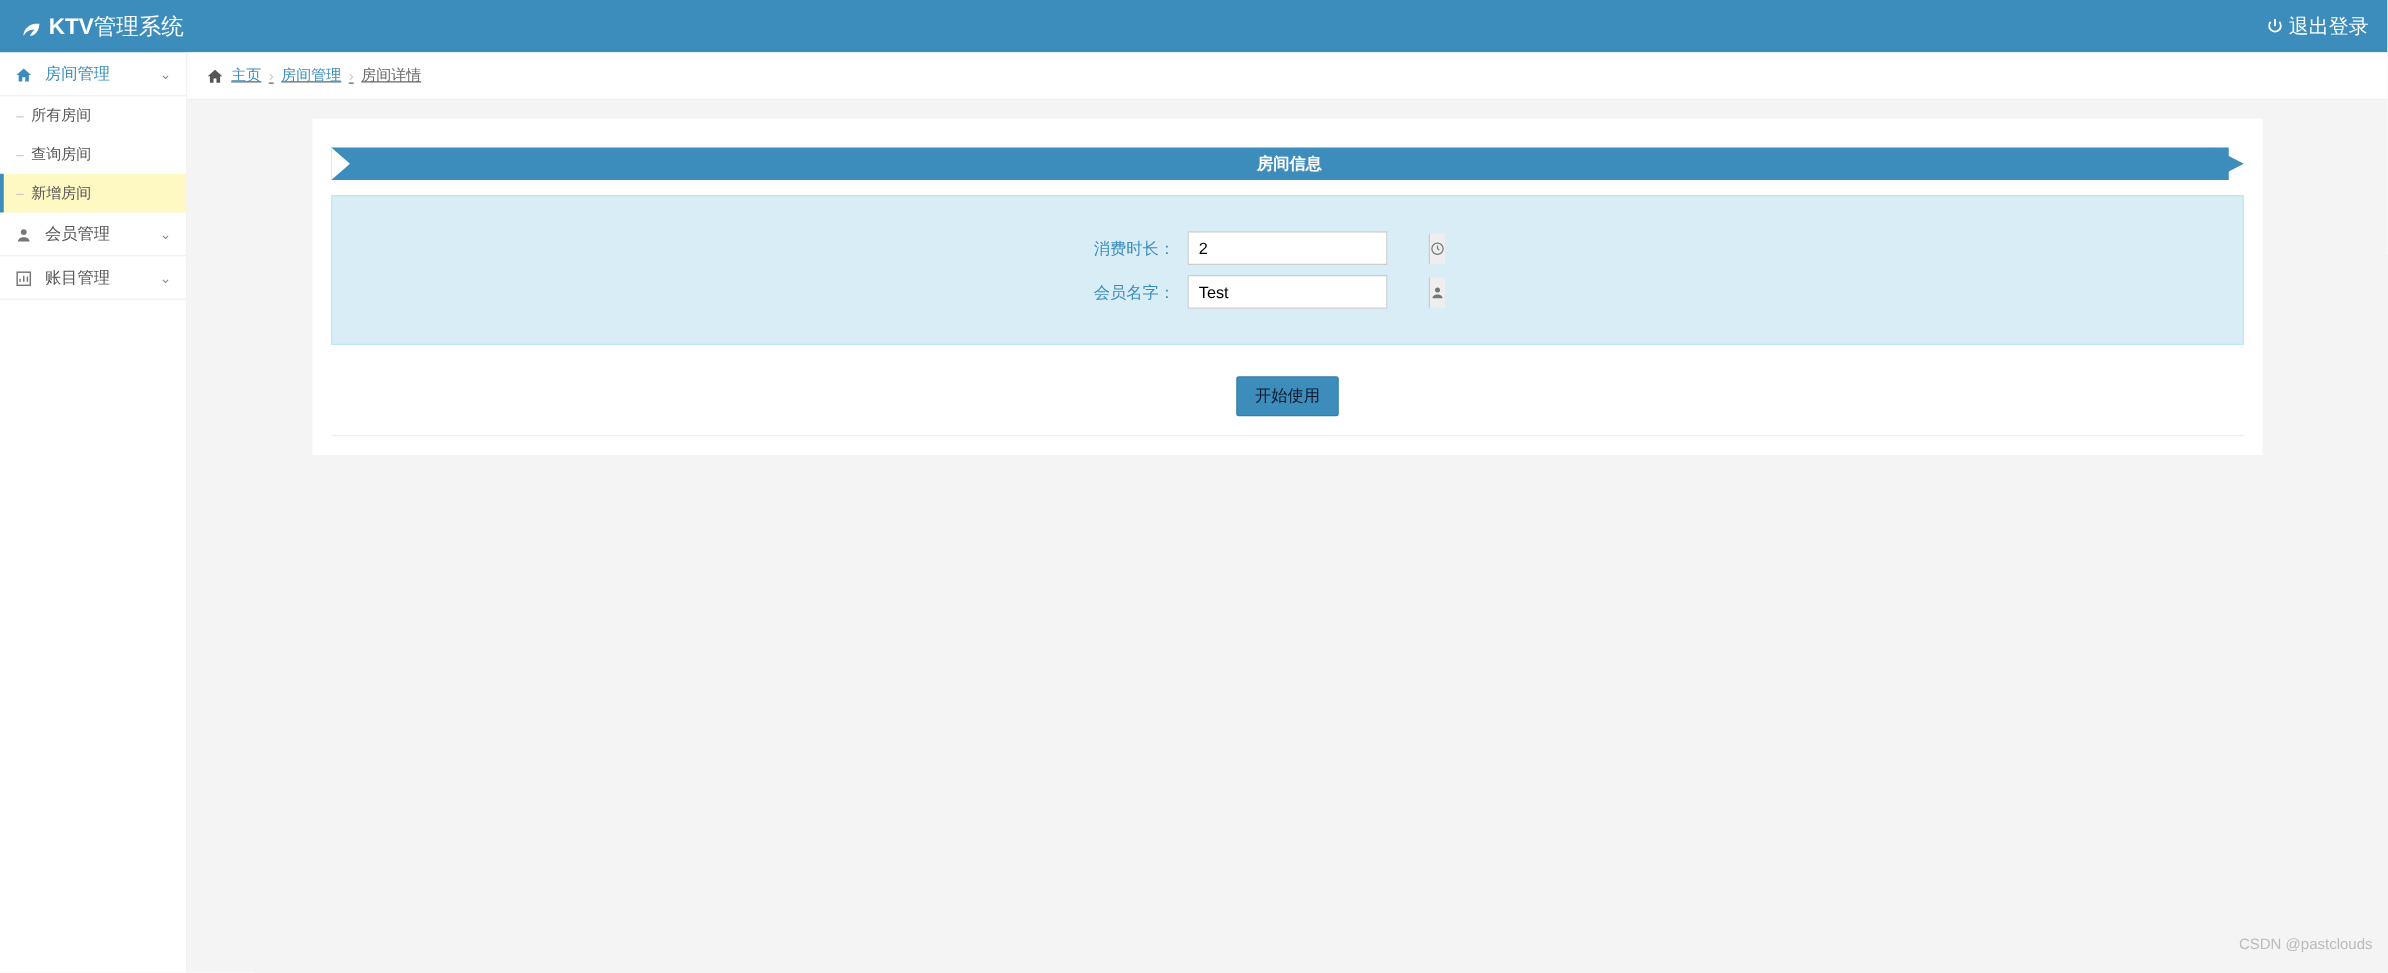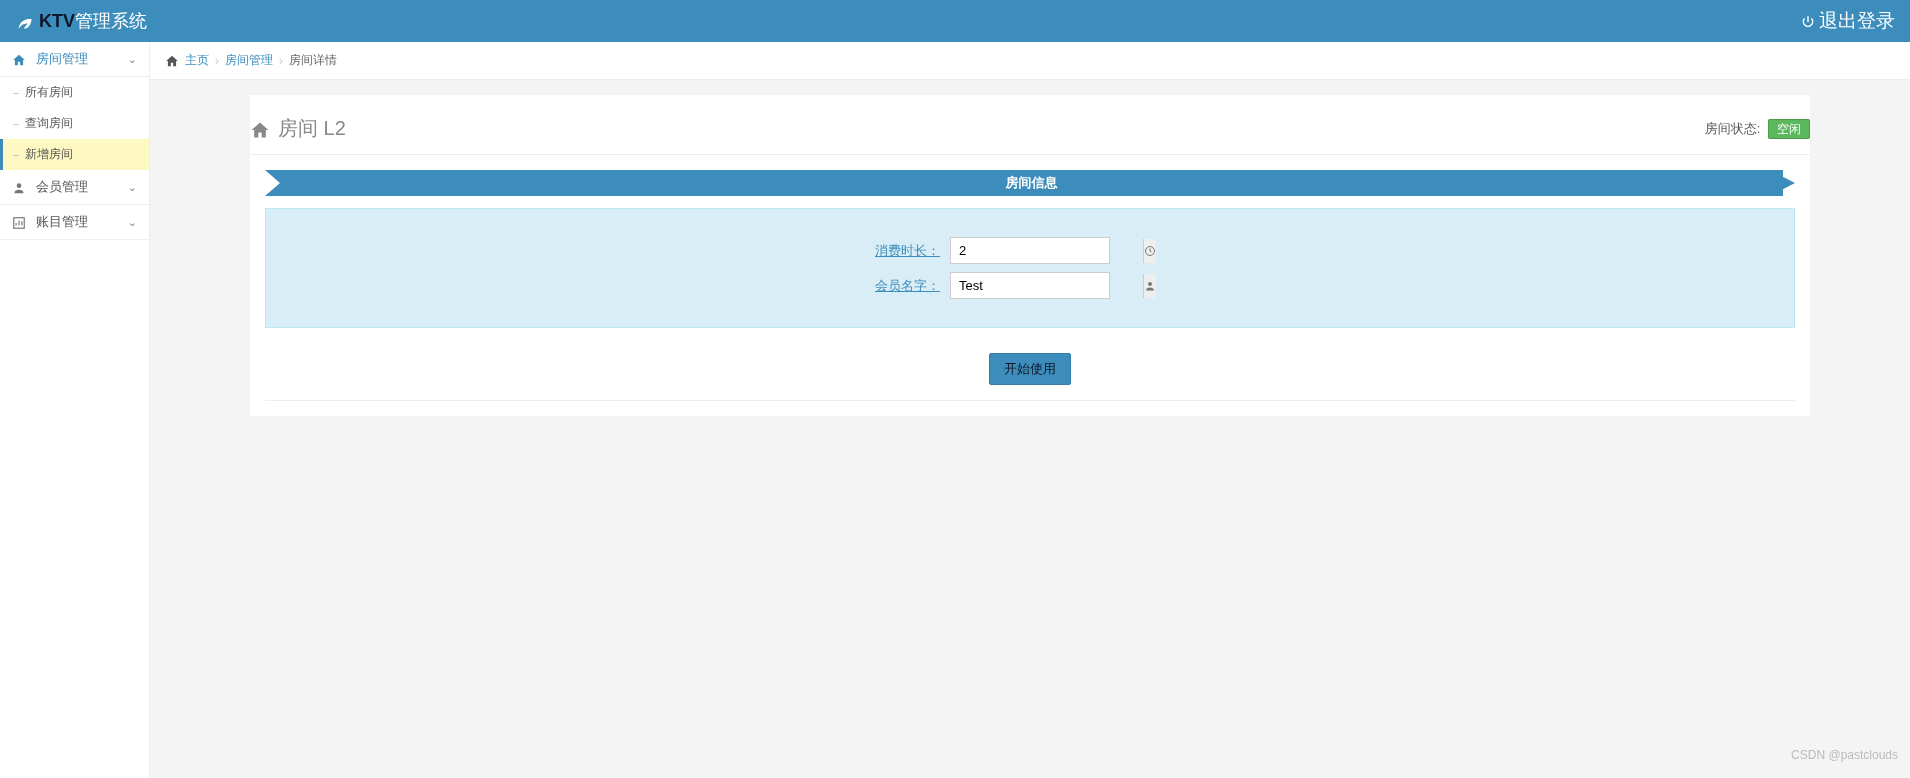--- a/index.html
+++ b/index.html
@@ -1,54 +1,54 @@
 <!DOCTYPE html>
 <html><head>
 <meta charset="utf-8">
 <style>
 * { box-sizing: border-box; margin: 0; padding: 0; }
 body { font-family: "Microsoft YaHei", Arial, sans-serif; font-size: 13px; background: #fff; color: #333; }
 .header { background: #3c8dbc; color: #fff; height: 42px; display: flex; align-items: center; padding: 0 15px; justify-content: space-between; }
 .logo { display: flex; align-items: center; font-size: 18px; }
 .logo-icon { margin-right: 6px; }
-.logo-ktv { color: #0f172a; font-weight: bold; }
-.logout { display: flex; align-items: center; cursor: pointer; font-size: 19px; }
+.logo-ktv { color: #ffffff; font-weight: bold; }
+.logout { display: flex; align-items: center; cursor: pointer; font-size: 16px; }
 .logout-icon { margin-right: 4px; }
 .container { display: flex; border-radius: 11px; }
 .sidebar { width: 150px; background: #fff; border-right: 1px solid #eee; min-height: 736px; }
 .nav-item { display: flex; align-items: center; justify-content: space-between; padding: 8px 12px; cursor: pointer; color: #555; border-bottom: 1px solid #f0f0f0; }
 .nav-item.active { color: #3c8dbc; font-weight: 500; }
 .nav-item .nav-left { display: flex; align-items: center; }
 .nav-item .nav-icon { width: 16px; margin-right: 8px; }
 .nav-chevron { font-size: 11px; color: #888; }
 .sub-item { padding: 7px 8px 7px 22px; cursor: pointer; color: #555; font-size: 12px; border-left: 3px solid transparent; position: relative; }
 .sub-item::before { content: ''; position: absolute; left: 10px; top: 50%; width: 6px; height: 1px; background: #ccc; }
 .sub-item.active { border-left: 3px solid #3c8dbc; background: #fef9c3; }
 .main { flex: 1; background: #f4f4f4; }
-.breadcrumb { background: #fff; padding: 10px 15px; display: flex; align-items: center; color: #666; font-size: 12px; border-bottom: 1px solid #eee; }
+.breadcrumb { background: #fff; padding: 10px 15px; display: flex; align-items: center; color: #666; font-size: 12px; border-bottom: 1px solid #eee; text-decoration: underline; }
 .breadcrumb .bc-icon { margin-right: 6px; color: #555; }
 .breadcrumb a { color: #3c8dbc; text-decoration: none; }
 .breadcrumb .sep { margin: 0 6px; color: #ccc; }
 .content { background: #fff; margin: 15px 100px; padding: 15px 0; }
 .page-head { display: flex; justify-content: space-between; align-items: center; padding: 5px 0 12px; margin: 0 0 15px; border-bottom: 1px solid #eee; }
 .page-title { display: flex; align-items: center; font-size: 20px; color: #888; font-weight: normal; }
 .page-title .home-icon { margin-right: 8px; color: #777; }
 .status-wrap { font-size: 13px; color: #555; }
 .status-badge { background: #5cb85c; color: #fff; padding: 2px 8px; border-radius: 2px; margin-left: 4px; font-size: 12px; border: 1px solid #4a9c4a; }
 .ribbon { position: relative; height: 26px; margin: 8px 15px 12px; }
 .ribbon-body { position: absolute; left: 15px; right: 12px; height: 100%; background: #3c8dbc; color: #fff; text-align: center; line-height: 26px; font-size: 13px; font-weight: bold; }
 .ribbon::before { content: ''; position: absolute; left: 0; top: 0; border-top: 13px solid transparent; border-bottom: 13px solid transparent; border-left: 15px solid #fff; z-index: 2; }
 .ribbon-body::before { content: ''; position: absolute; left: -15px; top: 0; width: 15px; height: 100%; background: #3c8dbc; }
 .ribbon::after { content: ''; position: absolute; right: 0; top: 0; border-top: 13px solid transparent; border-bottom: 13px solid transparent; border-left: 25px solid #3c8dbc; }
 .info-list { padding: 0 20px 10px; font-size: 13px; color: #555; }
 .info-row { padding: 2px 0; }
 .info-row::before { content: '▸'; color: #888; margin-right: 4px; font-size: 11px; }
 .form-panel { background: #d9edf7; border: 1px solid #bce8f1; margin: 10px 15px; padding: 20px 10px; }
 .form-row { display: flex; justify-content: center; align-items: center; margin: 8px 0; }
-.form-label { color: #3c8dbc; width: 260px; text-align: right; padding-right: 10px; font-size: 13px; text-decoration: underline; }
+.form-label { color: #3c8dbc; width: 260px; text-align: right; padding-right: 10px; font-size: 13px; }
 .input-group { display: flex; align-items: center; width: 160px; border: 1px solid #ccc; background: #fff; }
 .input-group input { flex: 1; border: none; padding: 5px 8px; font-size: 13px; outline: none; background: transparent; }
 .input-addon { width: 28px; text-align: center; color: #888; background: #eee; padding: 5px 0; border-left: 1px solid #ccc; font-size: 12px; }
 .form-spacer { width: 260px; }
 .btn-row { text-align: center; padding: 15px 0; border-bottom: 1px solid #eee; margin: 0 15px; }
 .start-btn { background: #3c8dbc; color: #0f172a; border: 1px solid #367fa9; padding: 6px 14px; font-size: 13px; cursor: pointer; border-radius: 2px; }
 .watermark { position: fixed; bottom: 16px; right: 12px; color: #bbb; font-size: 12px; }
 svg { display: inline-block; vertical-align: middle; }
 </style>
 </head>
@@ -124,34 +124,20 @@
           </svg>
       </span>
       <a href="#">主页</a>
       <span class="sep">›</span>
       <a href="#">房间管理</a>
       <span class="sep">›</span>
       <span>房间详情</span>
     </div>
 
     <div class="content">
-      <div class="page-head">
-        <h2 class="page-title">
-          <span class="home-icon">
-            <svg width="20" height="20" viewBox="0 0 24 24" fill="#888">
-                <path d="M12 3l10 9h-3v9h-5v-6h-4v6H5v-9H2z"></path>
-              </svg>
-          </span>
-          <span>房间 L2</span>
-        </h2>
-        <div class="status-wrap">
-          <span>房间状态:</span>
-          <span class="status-badge">空闲</span>
-        </div>
-      </div>
 
       <div class="ribbon">
         <div class="ribbon-body">房间信息</div>
       </div>
 
 
       <div class="form-panel">
         <div class="form-row">
           <label class="form-label">消费时长：</label>
           <div class="input-group">

